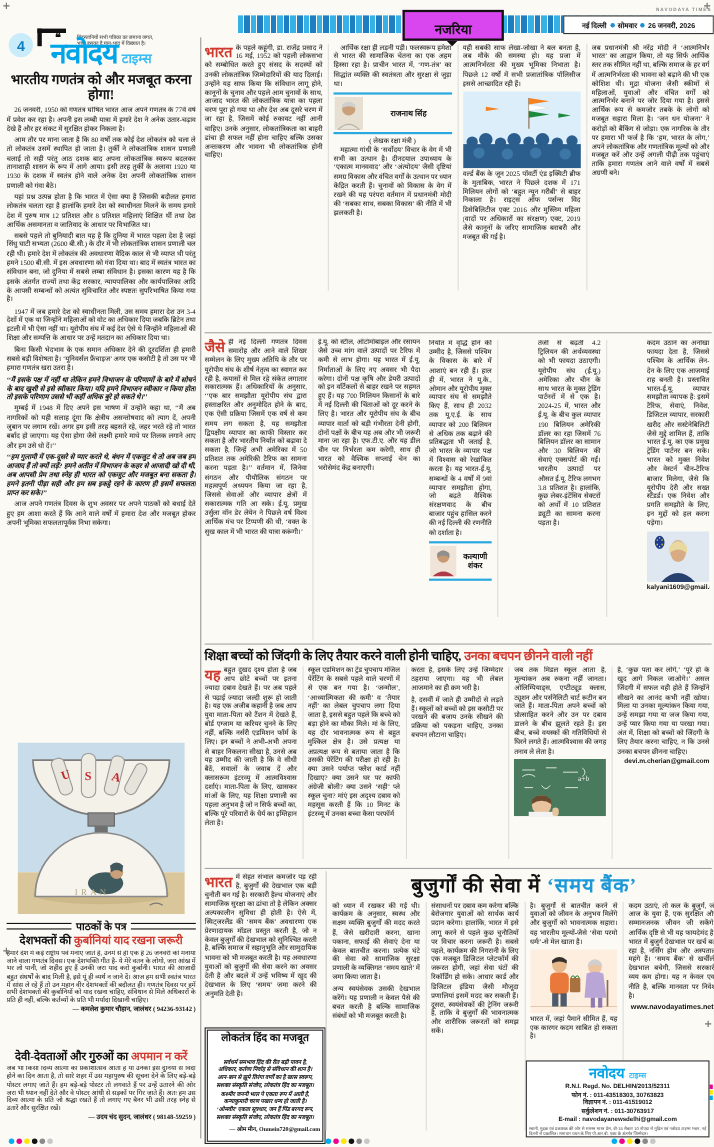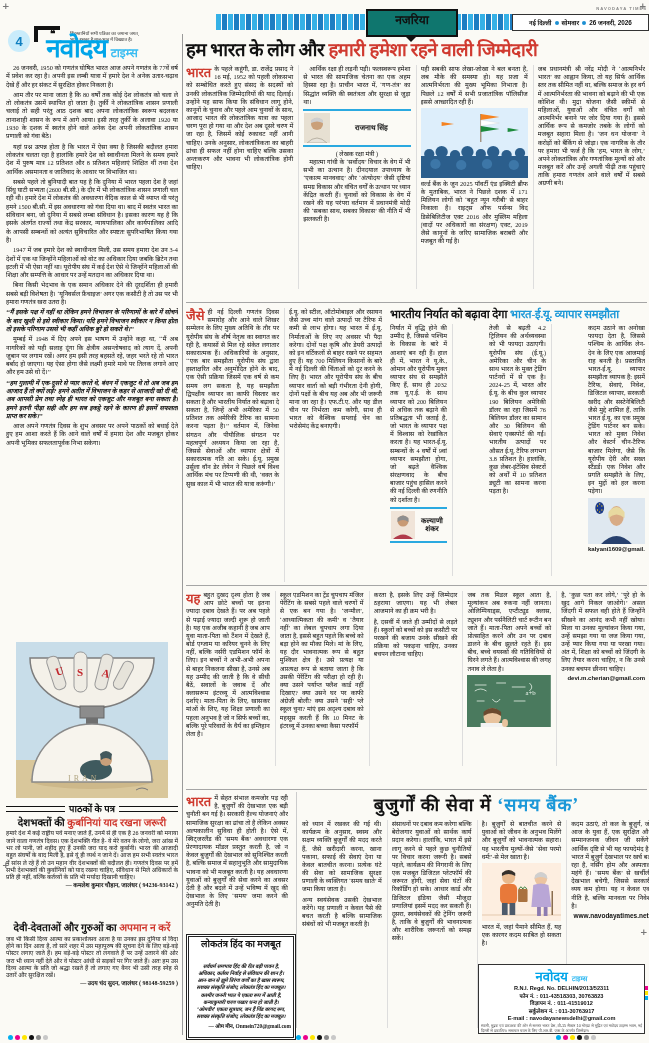--- a/index.html
+++ b/index.html
@@ -10,22 +10,22 @@
   .plus{position:absolute;font:700 9px "DejaVu Sans",sans-serif;color:#777;}
   #pagenum{left:8px;top:30px;width:22px;height:22px;border-radius:50%;background:#c9ecfb;
            color:#0f7fc0;font:800 13px "Liberation Sans",sans-serif;display:flex;align-items:center;justify-content:center;}
   #corner-glyph{left:34px;top:26px;width:30px;height:20px;}
   #corner-glyph .h{position:absolute;left:0;top:0;width:26px;height:4px;background:#111;}
   #corner-glyph .v{position:absolute;left:0;top:0;width:4px;height:16px;background:#111;}
   #corner-glyph .c{position:absolute;left:16px;top:2px;font:800 10px "Liberation Serif",serif;color:#111;}
   #tagline{left:70px;top:31px;width:140px;font:400 4.6px/1.35 "Liberation Serif",serif;color:#333;}
   #stripebar{left:216px;top:14px;width:431px;height:16px;
      background:repeating-linear-gradient(90deg,#35b1e6 0 5px,#ffffff 5px 6px,#1d7ec2 6px 11px,#ffffff 11px 12px);}
-  #tab{left:366px;top:9px;width:88px;height:24px;background:#0f766e;border:2px solid #111;z-index:3;
-       display:flex;align-items:flex-start;justify-content:center;font:800 12px "Liberation Serif",serif;}
+  #tab{left:366px;top:9px;width:88px;height:24px;background:#d946ef;border:2px solid #111;z-index:3;
+       display:flex;align-items:flex-end;justify-content:center;font:800 12px "Liberation Serif",serif;}
   #tab:after{content:"";position:absolute;left:38px;top:26px;border:5px solid transparent;border-top-color:#111;}
   #nt-small{left:512px;top:6px;width:135px;text-align:right;font:700 4.2px "Liberation Sans",sans-serif;color:#888;letter-spacing:1px;}
   #dateline{left:512px;top:14px;width:135px;height:15px;background:#fff;border:1px solid #333;z-index:3;
             display:flex;align-items:center;justify-content:center;gap:3px;font:700 6.4px "Liberation Sans",sans-serif;}
   .bdot{width:4px;height:4px;border-radius:50%;background:#1d8fd2;display:inline-block;}
   
   #editcol{left:6px;top:36px;width:172px;}
   #logo{text-align:center;margin-bottom:2px;}
   .logo-main{font:900 26px/1 "Liberation Serif",serif;color:#00a5e9;letter-spacing:-1px;}
   .logo-sub{font:700 12px "Liberation Serif",serif;color:#3bbdf2;}
@@ -121,20 +121,21 @@
     <span>सोमवार</span>
       <i class="bdot"></i>
     <span>26 जनवरी, 2026</span>
   </div>
 
   <div id="editcol" class="abs">
     <div id="logo">
       <span class="logo-main">नवोदय</span>
       <span class="logo-sub">टाइम्स</span>
     </div>
+    <div id="ed-head">भारतीय गणतंत्र को और मजबूत करना होगा!</div>
     <div id="ed-body">
       <p>26 जनवरी, 1950 को गणतंत्र घोषित भारत आज अपने गणतंत्र के 77वें वर्ष में प्रवेश कर रहा है। अपनी इस लम्बी यात्रा में हमारे देश ने अनेक उतार-चढ़ाव देखे हैं और हर संकट में सुरक्षित होकर निकला है।</p>
         <p>आम तौर पर माना जाता है कि 80 वर्षों तक कोई देश लोकतंत्र को चला ले तो लोकतंत्र उसमें स्थापित हो जाता है। तुर्की ने लोकतांत्रिक शासन प्रणाली चलाई तो सही परंतु आठ दशक बाद अपना लोकतांत्रिक स्वरूप बदलकर तानाशाही शासन के रूप में आगे आया। इसी तरह तुर्की के अलावा 1920 या 1930 के दशक में स्वतंत्र होने वाले अनेक देश अपनी लोकतांत्रिक शासन प्रणाली को गंवा बैठे।</p>
         <p>यहां प्रश्न उत्पन्न होता है कि भारत में ऐसा क्या है जिसकी बदौलत हमारा लोकतंत्र चलता रहा है हालांकि हमारे देश को स्वाधीनता मिलने के समय हमारे देश में पुरुष मात्र 12 प्रतिशत और 8 प्रतिशत महिलाएं शिक्षित थीं तथा देश आर्थिक असमानता व जातिवाद के आधार पर विभाजित था।</p>
       <p>सबसे पहले तो बुनियादी बात यह है कि दुनिया में भारत पहला देश है जहां सिंधु घाटी सभ्यता (2600 बी.सी.) के दौर में भी लोकतांत्रिक शासन प्रणाली चल रही थी। हमारे देश में लोकतंत्र की अवधारणा वैदिक काल से भी व्याप्त थी परंतु हमने 1500 बी.सी. में इस अवधारणा को गंवा दिया था। बाद में स्वतंत्र भारत का संविधान बना, जो दुनिया में सबसे लम्बा संविधान है। इसका कारण यह है कि इसके अंतर्गत राज्यों तथा केंद्र सरकार, न्यायपालिका और कार्यपालिका आदि के आपसी सम्बन्धों को अत्यंत सुविचारित और स्पष्टतः सुपरिभाषित किया गया है।</p>
         <p>1947 में जब हमारे देश को स्वाधीनता मिली, उस समय हमारा देश उन 3-4 देशों में एक था जिन्होंने महिलाओं को वोट का अधिकार दिया जबकि ब्रिटेन तथा इटली में भी ऐसा नहीं था। यूरोपीय संघ में कई देश ऐसे थे जिन्होंने महिलाओं की शिक्षा और सम्पत्ति के आधार पर उन्हें मतदान का अधिकार दिया था।</p>
         <p>बिना किसी भेदभाव के एक समान अधिकार देने की दूरदर्शिता ही हमारी सबसे बड़ी विशेषता है। ‘यूनिवर्सल फ्रैंचाइज’ अगर एक कसौटी है तो उस पर भी हमारा गणतंत्र खरा उतरा है।</p>
       <p class="q">‘‘मैं इसके पक्ष में नहीं था लेकिन हमने विभाजन के परिणामों के बारे में सोचने के बाद खुशी से इसे स्वीकार किया। यदि हमने विभाजन स्वीकार न किया होता तो इसके परिणाम उससे भी कहीं अधिक बुरे हो सकते थे।’’</p>
         <p>मुम्बई में 1948 में दिए अपने इस भाषण में उन्होंने कहा था, ‘‘मैं अब नागरिकों को यही सलाह दूंगा कि क्षेत्रीय असन्तोषवाद को त्याग दें, अपनी जुबान पर लगाम रखें। अगर हम इसी तरह बहसते रहे, जहर भरते रहे तो भारत बर्बाद हो जाएगा। यह ऐसा होगा जैसे लक्ष्मी हमारे माथे पर तिलक लगाने आए और हम उसे धो दें।’’</p>
       <p class="q">‘‘हम गुलामी में एक-दूसरे से प्यार करते थे, बंधन में एकजुट थे तो अब जब हम आजाद हैं तो क्यों लड़ें? हमने अतीत में विभाजन के कहर से आजादी खो दी थी, अब आपसी प्रेम तथा स्नेह ही भारत को एकजुट और मजबूत बना सकता है। हमने इतनी पीड़ा सही और हम सब इकट्ठे रहने के कारण ही इसमें सफलता प्राप्त कर सके।’’</p>
@@ -187,23 +188,20 @@
       <span class="lt-sign">— उदय चंद सुदन, जालंधर ( 98148-59259 )</span>
     </div>
   </div>
 
   <div id="vrule" class="abs"></div>
   <div class="hrule" style="top:302px;"></div>
   <div class="hrule" style="top:585px;"></div>
   <div class="hrule" style="top:789px;"></div>
 
   <div id="a1" class="abs">
-    <div class="art-head">
-      <span>हम भारत के लोग और</span> <span class="red">हमारी हमेशा रहने वाली जिम्मेदारी</span>
-    </div>
     <div class="cols">
       <div class="ncol">
         <span class="dropword">भारत</span>
         <p style="text-indent:0;">के पहले कहूंगी, डा. राजेंद्र प्रसाद ने 16 मई, 1952 को पहली लोकसभा को सम्बोधित करते हुए संसद के सदस्यों को उनकी लोकतांत्रिक जिम्मेदारियों की याद दिलाई। उन्होंने यह साफ किया कि संविधान लागू होने, कानूनों के चुनाव और पहले आम चुनावों के साथ, आजाद भारत की लोकतांत्रिक यात्रा का पहला चरण पूरा हो गया था और देश अब दूसरे चरण में जा रहा है, जिसमें कोई रुकावट नहीं आनी चाहिए। उनके अनुसार, लोकतांत्रिकता का बाहरी ढांचा ही सफल नहीं होना चाहिए बल्कि उसका अन्तःकरण और भावना भी लोकतांत्रिक होनी चाहिए।</p>
       </div>
       <div class="ncol">
         <p>आर्थिक रक्षा ही लड़नी पड़ी। फलस्वरूप हमेशा से भारत की सामाजिक चेतना का एक अहम हिस्सा रहा है। प्राचीन भारत में, ‘गण-तंत्र’ का सिद्धांत व्यक्ति की स्वतंत्रता और सुरक्षा से जुड़ा था।</p>
         <div class="author-card">
           <svg width="26" height="30" viewBox="0 0 26 30">
             <rect width="26" height="30" fill="#e7e0d2"></rect>
@@ -256,23 +254,20 @@
     <div id="a2-left" class="cols">
       <div class="ncol">
         <span class="dropword">जैसे</span>
         <p style="text-indent:0;">ही नई दिल्ली गणतंत्र दिवस समारोह और आने वाले शिखर सम्मेलन के लिए मुख्य अतिथि के तौर पर यूरोपीय संघ के शीर्ष नेतृत्व का स्वागत कर रही है, कयासों से मिल रहे संकेत लगातार सकारात्मक हैं। अधिकारियों के अनुसार, ‘‘एक बार समझौता यूरोपीय संघ द्वारा हस्ताक्षरित और अनुमोदित होने के बाद, एक ऐसी प्रक्रिया जिसमें एक वर्ष से कम समय लग सकता है, यह समझौता द्विपक्षीय व्यापार का काफी विस्तार कर सकता है और भारतीय निर्यात को बढ़ावा दे सकता है, जिन्हें अभी अमेरिका में 50 प्रतिशत तक अमेरिकी टैरिफ का सामना करना पड़ता है।’’ वर्तमान में, जिनेवा संगठन और पीयौलिक संगठन पर महत्वपूर्ण अध्ययन किया जा रहा है, जिससे सेवाओं और व्यापार क्षेत्रों में सकारात्मक गति आ सके। ई.यू. प्रमुख उर्सुला वॉन डेर लेयेन ने पिछले वर्ष विश्व आर्थिक मंच पर टिप्पणी की थी, ‘वक्त के सुख काल में भी भारत की यात्रा करूंगी।’</p>
       </div>
       <div class="ncol">
         <p style="text-indent:0;">ई.यू. को स्टील, ऑटोमोबाइल और रसायन जैसे उच्च मांग वाले उत्पादों पर टैरिफ में कमी से लाभ होगा। यह भारत में ई.यू. निर्माताओं के लिए नए अवसर भी पैदा करेगा। दोनों पक्ष कृषि और डेयरी उत्पादों को इन वर्टिकलों से बाहर रखने पर सहमत हुए हैं। यह 700 मिलियन किसानों के बारे में नई दिल्ली की चिंताओं को दूर करने के लिए है। भारत और यूरोपीय संघ के बीच व्यापार वार्ता को बड़ी गंभीरता देनी होगी, दोनों पक्षों के बीच यह अब और भी जरूरी माना जा रहा है। एफ.टी.ए. और यह डील चीन पर निर्भरता कम करेगी, साथ ही भारत को वैश्विक सप्लाई चेन का भरोसेमंद केंद्र बनाएगी।</p>
       </div>
     </div>
     <div id="a2-right">
-      <div class="art-head">
-        <span>भारतीय निर्यात को बढ़ावा देगा</span> <span class="blue">भारत-ई.यू. व्यापार समझौता</span>
-      </div>
       <div class="cols">
         <div class="ncol">
           <p style="text-indent:0;">निर्यात में वृद्धि होने की उम्मीद है, जिससे पश्चिम के विकास के बारे में आशाएं बन रही हैं। हाल ही में, भारत ने यू.के., ओमान और यूरोपीय मुक्त व्यापार संघ से समझौते किए हैं, साथ ही 2032 तक यू.ए.ई. के साथ व्यापार को 200 बिलियन से अधिक तक बढ़ाने की प्रतिबद्धता भी जताई है, जो भारत के व्यापार पक्ष में विश्वास को रेखांकित करता है। यह भारत-ई.यू. सम्बन्धों के 4 वर्षों में 9वां व्यापार समझौता होगा, जो बढ़ते वैश्विक संरक्षणवाद के बीच बाजार पहुंच हासिल करने की नई दिल्ली की रणनीति को दर्शाता है।</p>
           <div class="author-card">
             <svg width="24" height="28" viewBox="0 0 24 28">
               <rect width="24" height="28" fill="#f0e4d8"></rect>
                 <circle cx="12" cy="10" r="5.5" fill="#c89a74"></circle>
               <path d="M6.5,7 q5.5,-5 11,0 l0,4 q-5.5,-4 -11,0 z" fill="#8f8f8f"></path>
               <path d="M2,28 q10,-9 20,0 z" fill="#b03a4a"></path>
             </svg>
@@ -299,20 +294,23 @@
                 <circle cx="13" cy="8" r=".8"></circle>
               </g>
           </svg>
           <span class="email">kalyani1609@gmail.com</span>
         </div>
       </div>
     </div>
   </div>
 
   <div id="a3" class="abs">
+    <div class="art-head">
+      <span>शिक्षा बच्चों को जिंदगी के लिए तैयार करने वाली होनी चाहिए,</span> <span class="red">उनका बचपन छीनने वाली नहीं</span>
+    </div>
     <div class="cols">
       <div class="ncol">
         <span class="dropword">यह</span>
         <p style="text-indent:0;">बहुत दुखद दृश्य होता है जब आप छोटे बच्चों पर इतना ज्यादा दबाव देखते हैं। पर अब पहले से पढ़ाई ज्यादा जल्दी शुरू हो जाती है। यह एक अजीब कहानी है जब आप युवा माता-पिता को टैंशन में देखते हैं, बोर्ड एग्जाम या करियर चुनने के लिए नहीं, बल्कि नर्सरी एडमिशन फॉर्म के लिए। इन बच्चों ने अभी-अभी अपना से बाहर निकलना सीखा है, उनसे अब यह उम्मीद की जाती है कि वे सीधी बैठें, सवालों के जवाब दें और क्लासरूम इंटरव्यू में आत्मविश्वास दर्शाएं। माता-पिता के लिए, खासकर मांओं के लिए, यह शिक्षा प्रणाली का पहला अनुभव है जो न सिर्फ बच्चों का, बल्कि पूरे परिवारों के धैर्य का इम्तिहान लेता है।</p>
       </div>
       <div class="ncol">
         <p style="text-indent:0;">स्कूल एडमिशन का ट्रेंड चुपचाप मंजिल पेरेंटिंग के सबसे पहले वाले चरणों में से एक बन गया है। ‘जन्मौल’, ‘आध्यात्मिकता की कमी’ व ‘तैयार नहीं’ का लेबल चुपचाप लगा दिया जाता है, इससे बहुत पहले कि बच्चे को बड़ा होने का मौका मिले। मां के लिए, यह दौर भावनात्मक रूप से बहुत मुश्किल क्षेत्र है। उसे प्रत्यक्ष या अप्रत्यक्ष रूप से बताया जाता है कि उसकी पेरेंटिंग की परीक्षा हो रही है। क्या उसने पर्याप्त फ्लैश कार्ड नहीं दिखाए? क्या उसने घर पर काफी अंग्रेजी बोली? क्या उसने ‘सही’ प्ले स्कूल चुना? मांएं इस अदृश्य दबाव को महसूस करती हैं कि 10 मिनट के इंटरव्यू में उनका बच्चा कैसा परफॉर्म</p>
       </div>
       <div class="ncol">
         <p style="text-indent:0;">करता है, इसके लिए उन्हें जिम्मेदार ठहराया जाएगा। यह भी लेबल आजमाने का ही क्रम भरी है।</p>

